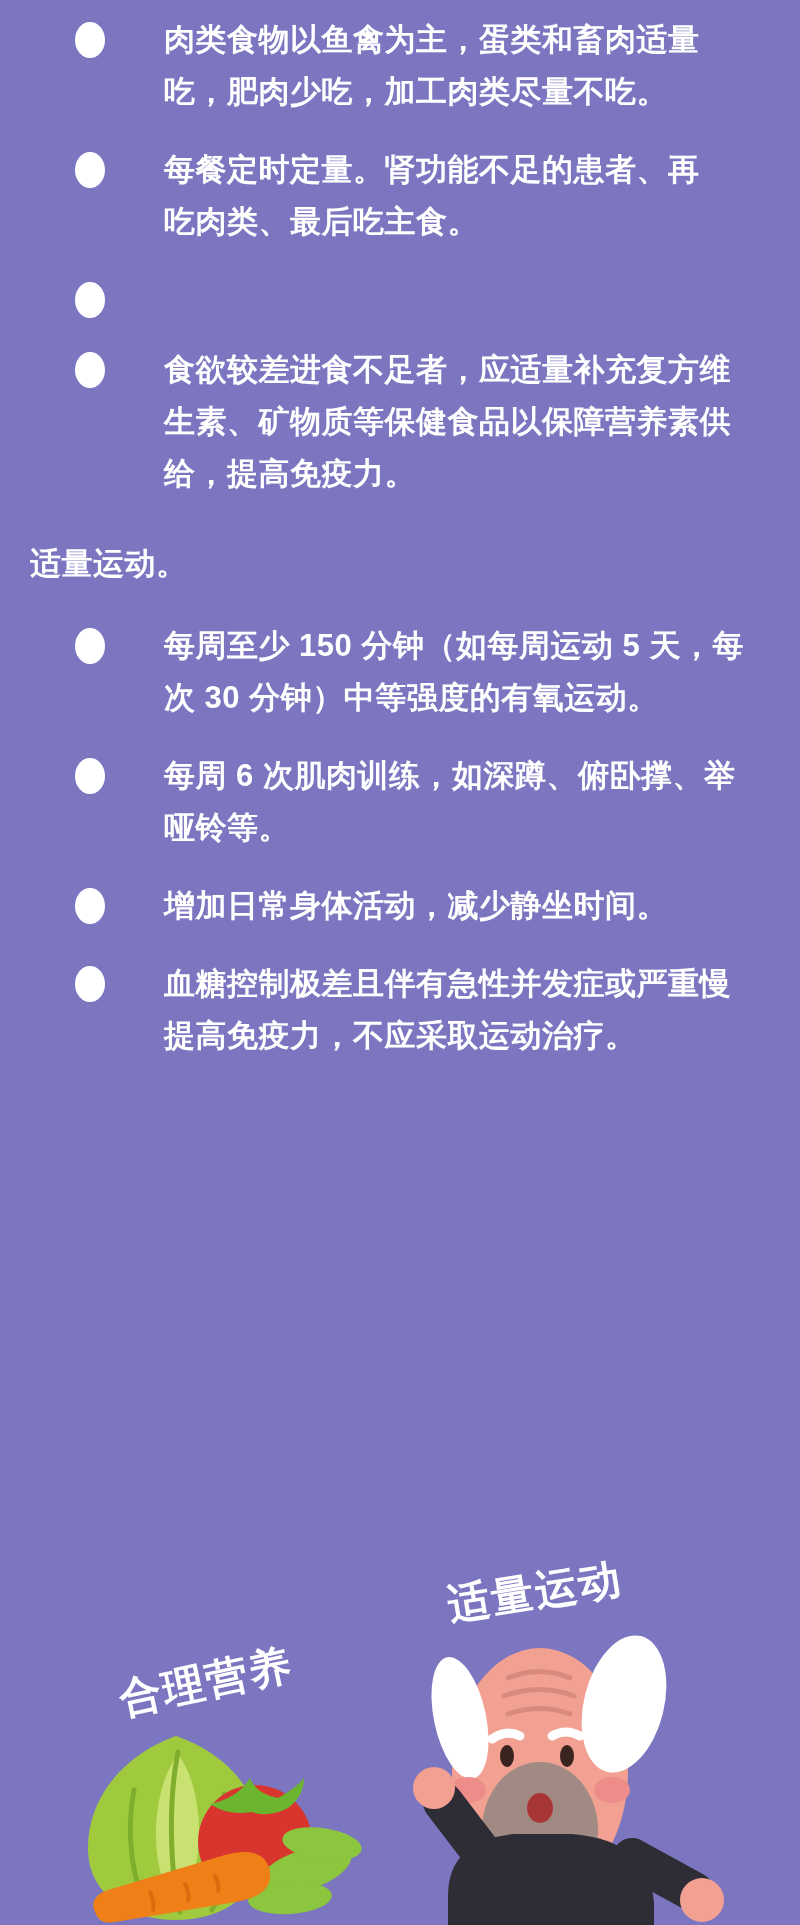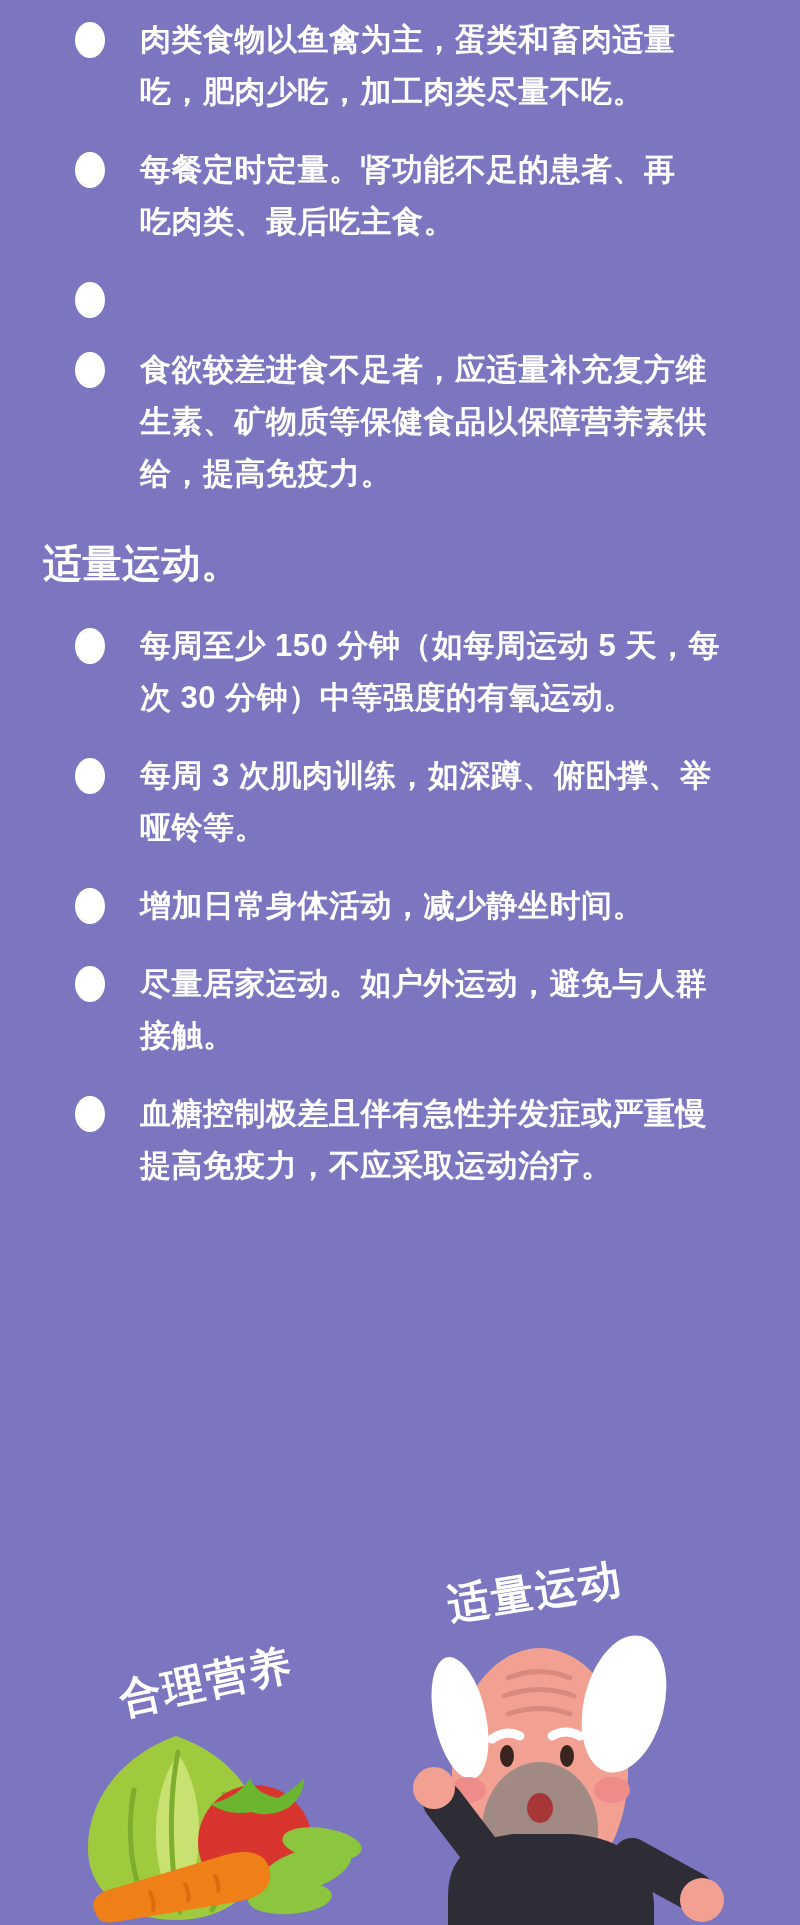--- a/index.html
+++ b/index.html
@@ -11,39 +11,40 @@
     font-family:"Liberation Sans","DejaVu Sans",sans-serif;
     color:#ffffff;
     font-weight:700;
   }
   .content{padding-top:14px;}
   .bullet-row{
     display:flex;
     padding-left:75px;
     padding-right:40px;
     margin-bottom:26px;
+    gap:24px;
   }
   .bullet-dot{
     flex:none;
     width:30px;height:36px;
     border-radius:50%;
     background:#ffffff;
     margin-top:8px;
   }
   .bullet-text{
     margin-left:35px;
     font-size:31px;
     line-height:52px;
     letter-spacing:0.5px;
     white-space:pre-line;
     max-width:625px;
   }
   .section-heading{
-    padding-left:43px;
-    font-size:39px;
+    padding-left:30px;
+    font-size:31px;
     line-height:52px;
     letter-spacing:0.5px;
     margin:38px 0 30px 0;
   }
   .illustration{
     position:absolute;
     left:0;bottom:0;
     width:800px;height:385px;
   }
   .illustration svg{position:absolute;left:0;top:0;}
@@ -86,31 +87,26 @@
 
     <div class="section-heading">适量运动。</div>
 
     <div class="bullet-row">
       <div class="bullet-dot"></div>
       <div class="bullet-text">每周至少 150 分钟（如每周运动 5 天，每
 次 30 分钟）中等强度的有氧运动。</div>
     </div>
     <div class="bullet-row">
       <div class="bullet-dot"></div>
-      <div class="bullet-text">每周 3 次肌肉训练，如深蹲、俯卧撑、举
+      <div class="bullet-text">每周 6 次肌肉训练，如深蹲、俯卧撑、举
 哑铃等。</div>
     </div>
     <div class="bullet-row">
       <div class="bullet-dot"></div>
       <div class="bullet-text">增加日常身体活动，减少静坐时间。</div>
-    </div>
-    <div class="bullet-row">
-      <div class="bullet-dot"></div>
-      <div class="bullet-text">尽量居家运动。如户外运动，避免与人群
-接触。</div>
     </div>
     <div class="bullet-row">
       <div class="bullet-dot"></div>
       <div class="bullet-text">血糖控制极差且伴有急性并发症或严重慢
 提高免疫力，不应采取运动治疗。</div>
     </div>
 
   </div>
 
   <div class="illustration">

